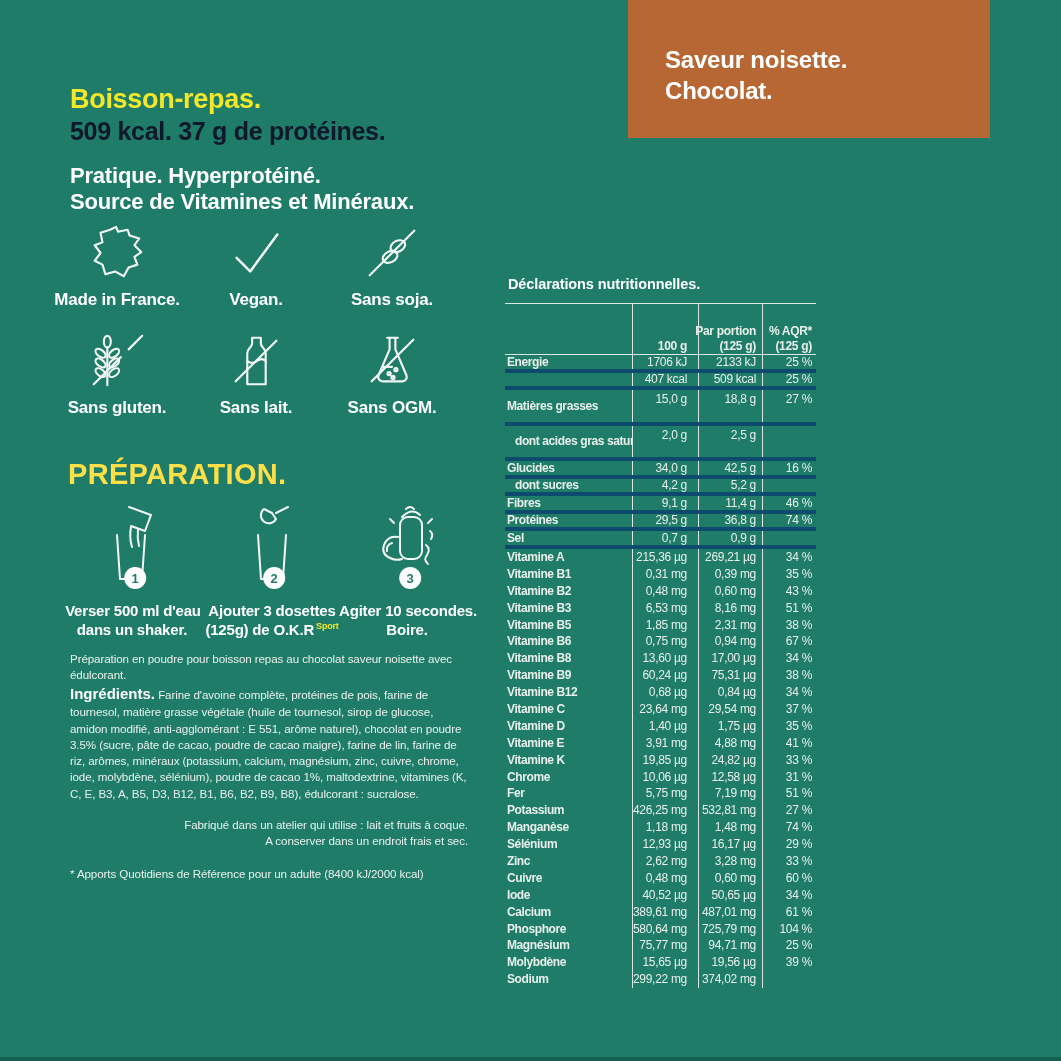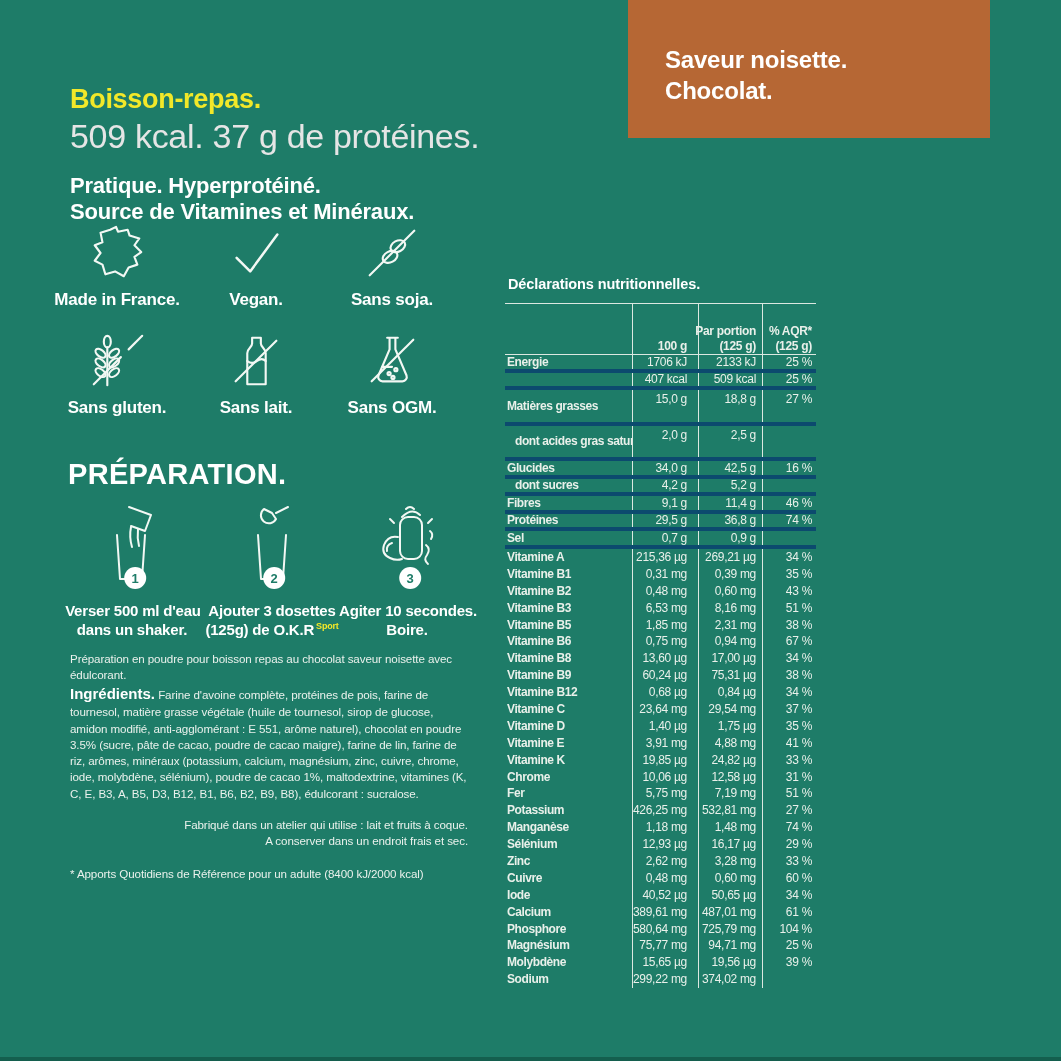--- a/index.html
+++ b/index.html
@@ -11,31 +11,31 @@
   }
   .bottom-strip { position:absolute; left:0; bottom:0; width:100%; height:4px; background:#145f4e; }
 
   
   .flavor-box { position:absolute; left:628px; top:0; width:362px; height:138px; background:#b66734;text-decoration:underline; }
   .flavor-text { position:absolute; left:37px; top:44px; font-size:24px; font-weight:700; color:#ffffff; line-height:1.3; letter-spacing:-0.2px; }
 
   
   .headline { position:absolute; left:70px; top:84px; }
   .h-yellow { font-size:27px; font-weight:800; color:#f2e829; letter-spacing:-0.3px; }
-  .h-white  { font-size:34px; font-weight:400; color:#e5e5e5; letter-spacing:-0.3px; margin-top:2px; }
+  .h-white  { font-size:25px; font-weight:700; color:#0f172a; letter-spacing:-0.3px; margin-top:2px; }
   .h-sub    { margin-top:17px; font-size:22px; font-weight:700; color:#ffffff; line-height:1.2; letter-spacing:-0.2px; }
 
   
   .badges { position:absolute; left:46px; top:222px; display:grid; grid-template-columns:142px 136px 136px; row-gap:20px; }
   .badge { display:flex; flex-direction:column; align-items:center; }
   .badge svg { width:62px; height:62px; stroke:#f3f8f4; stroke-width:2.2; fill:none; stroke-linecap:round; stroke-linejoin:round; }
   .blabel { margin-top:6px; font-size:17px; font-weight:700; color:#ffffff; letter-spacing:-0.2px; white-space:nowrap; }
 
   
-  .prep-title { position:absolute; left:68px; top:458px; font-size:29px; font-weight:800; color:#ffffff; letter-spacing:0.3px; }
+  .prep-title { position:absolute; left:68px; top:458px; font-size:29px; font-weight:800; color:#fde047; letter-spacing:0.3px; }
   .steps { position:absolute; left:62px; top:497px; display:grid; grid-template-columns:142px 136px 136px; }
   .step { display:flex; flex-direction:column; align-items:center; }
   .sicon { position:relative; width:92px; height:92px; }
   .sicon svg { width:92px; height:92px; stroke:#f3f8f4; stroke-width:2; fill:none; stroke-linecap:round; stroke-linejoin:round; }
   .numcircle { position:absolute; bottom:0px; left:50%; transform:translateX(-40%);
     width:22px; height:22px; border-radius:50%; background:#ffffff; color:#1e7c68;
     font-weight:800; font-size:13px; display:flex; align-items:center; justify-content:center; }
   .scap { margin-top:13px; font-size:15px; font-weight:700; color:#ffffff; text-align:center; line-height:1.25; letter-spacing:-0.2px; white-space:nowrap; }
   .sport { color:#f2e829; font-size:9px; font-weight:700; vertical-align:super; margin-left:2px; }
 

